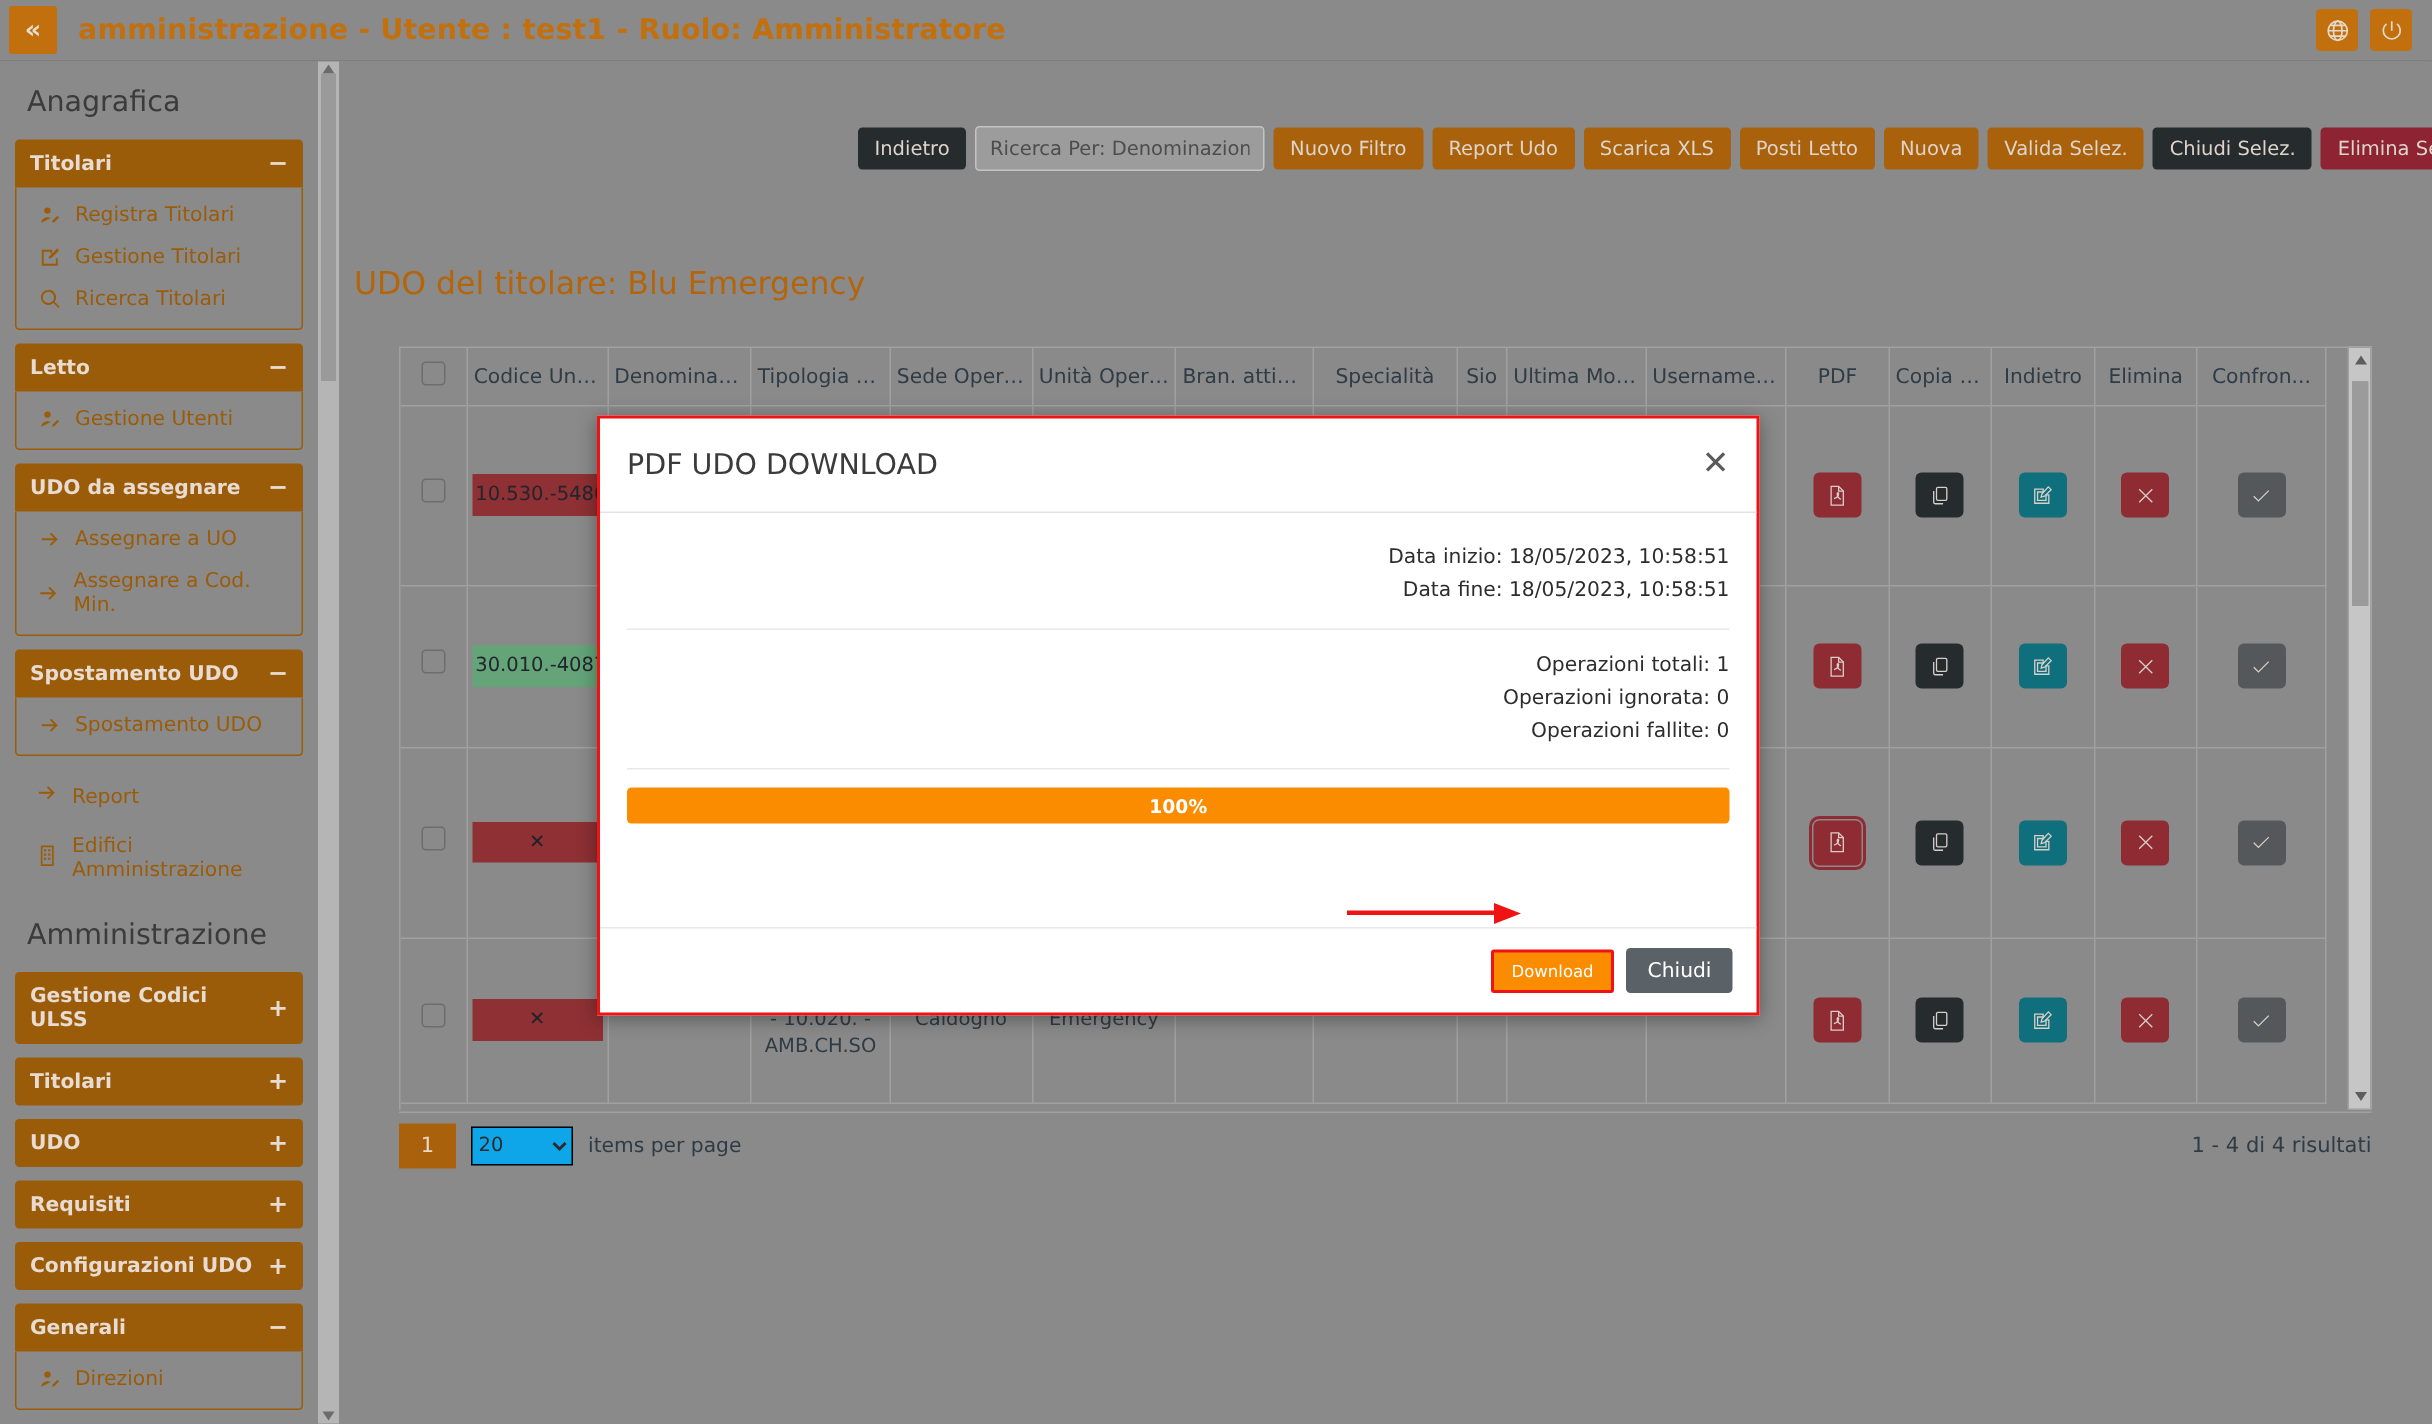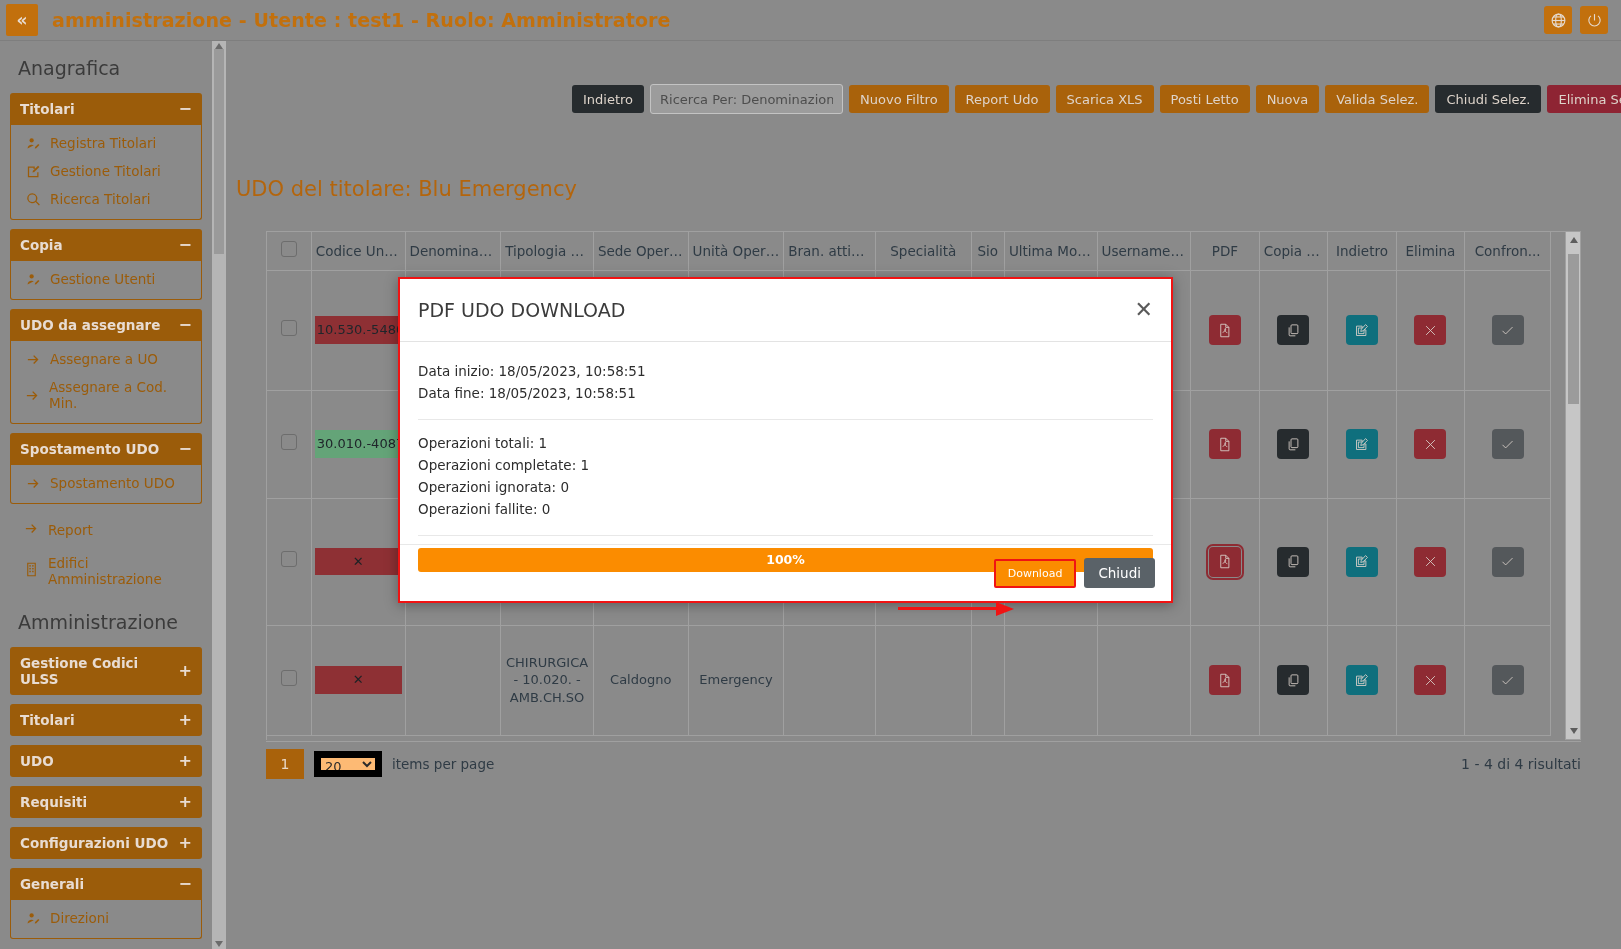--- a/index.html
+++ b/index.html
@@ -171,32 +171,33 @@
     display:flex; align-items:center; gap: 10px;
     border-top: 1px solid #a0a0a0;
     background: #8a8a8a;
   }
   #page-num {
     width: 38px; height: 30px; background: #a9620b; color: #ead9c7;
     display:flex;align-items:center;justify-content:center; font-size:14px;
     cursor:pointer;
   }
   #per-page {
-    height: 26px; width: 68px; font-size: 13px; background: #fdba74;
-    border:7px solid #000000; color:#2b2b2b;
+    height: 26px; width: 68px; font-size: 13px; background: #0ea5e9;
+    border:1px solid #000000; color:#2b2b2b;
     font-family: "DejaVu Sans", "Liberation Sans", sans-serif;
   }
   #ipp-label { font-size: 13.5px; color: #2f3b45; }
   #results-label { margin-left:auto; font-size:14px; color:#2f3b45; margin-right: 0; }
 
   
   #modal {
-    position:absolute; top: 277px; left: 398px; width: 775px; height: 326px;
+    position:absolute; top: 277px; left: 398px; width: 775px; height: 400px;
     background: #ffffff; border: 2px solid #f01313;
     box-shadow: 0 2px 12px rgba(0,0,0,.35);
+    text-align: right;
   }
   #modal-head {
     height: 63px; display:flex; align-items:center;
     border-bottom: 1px solid #e3e3e3; padding: 0 18px;
   }
   #modal-title { font-size: 19px; color: #3b3b3b; }
   #modal-close { margin-left:auto; font-size: 22px; color:#5a5a5a; cursor:pointer; line-height:1; }
   #modal-body { padding: 18px 18px 0 18px; }
   .m-line { font-size: 13.5px; color: #2d2d2d; line-height: 1.65; }
   .m-hr { border-top: 1px solid #e8e8e8; margin: 14px 0 12px 0; }
@@ -291,21 +292,21 @@
               <path d="M10 2a8 8 0 105.3 14l5.4 5.4 1.4-1.4-5.4-5.4A8 8 0 0010 2zm0 2a6 6 0 110 12 6 6 0 010-12z"></path>
             </svg>
           </span>
         <span>Ricerca Titolari</span>
       </div>
     </div>
   </div>
 
   <div class="sb-group">
     <div class="sb-group-head">
-      <span>Copia</span>
+      <span>Letto</span>
       <span class="sign">−</span>
     </div>
     <div class="sb-group-body">
       <div class="sb-item">
         <span class="ic">
             <svg viewBox="0 0 24 24">
               <circle cx="9" cy="7" r="3.4"></circle>
               <path d="M2.5 20c0-3.6 2.9-6 6.5-6 1.3 0 2.5.3 3.5.9"></path>
               <path d="M19.6 12.6l1.8 1.8-5 5-2.4.6.6-2.4z"></path>
             </svg>
@@ -696,21 +697,20 @@
 <div id="modal">
   <div id="modal-head">
     <div id="modal-title">PDF UDO DOWNLOAD</div>
     <div id="modal-close">✕</div>
   </div>
   <div id="modal-body">
     <div class="m-line">Data inizio: 18/05/2023, 10:58:51</div>
     <div class="m-line">Data fine: 18/05/2023, 10:58:51</div>
     <div class="m-hr"></div>
     <div class="m-line">Operazioni totali: 1</div>
-    <div class="m-line">Operazioni completate: 1</div>
     <div class="m-line">Operazioni ignorata: 0</div>
     <div class="m-line">Operazioni fallite: 0</div>
     <div class="m-hr"></div>
     <div id="progress-outer">
       <span>100%</span>
     </div>
   </div>
   <div id="modal-foot">
     <div id="download-btn">Download</div>
     <div id="chiudi-btn">Chiudi</div>

